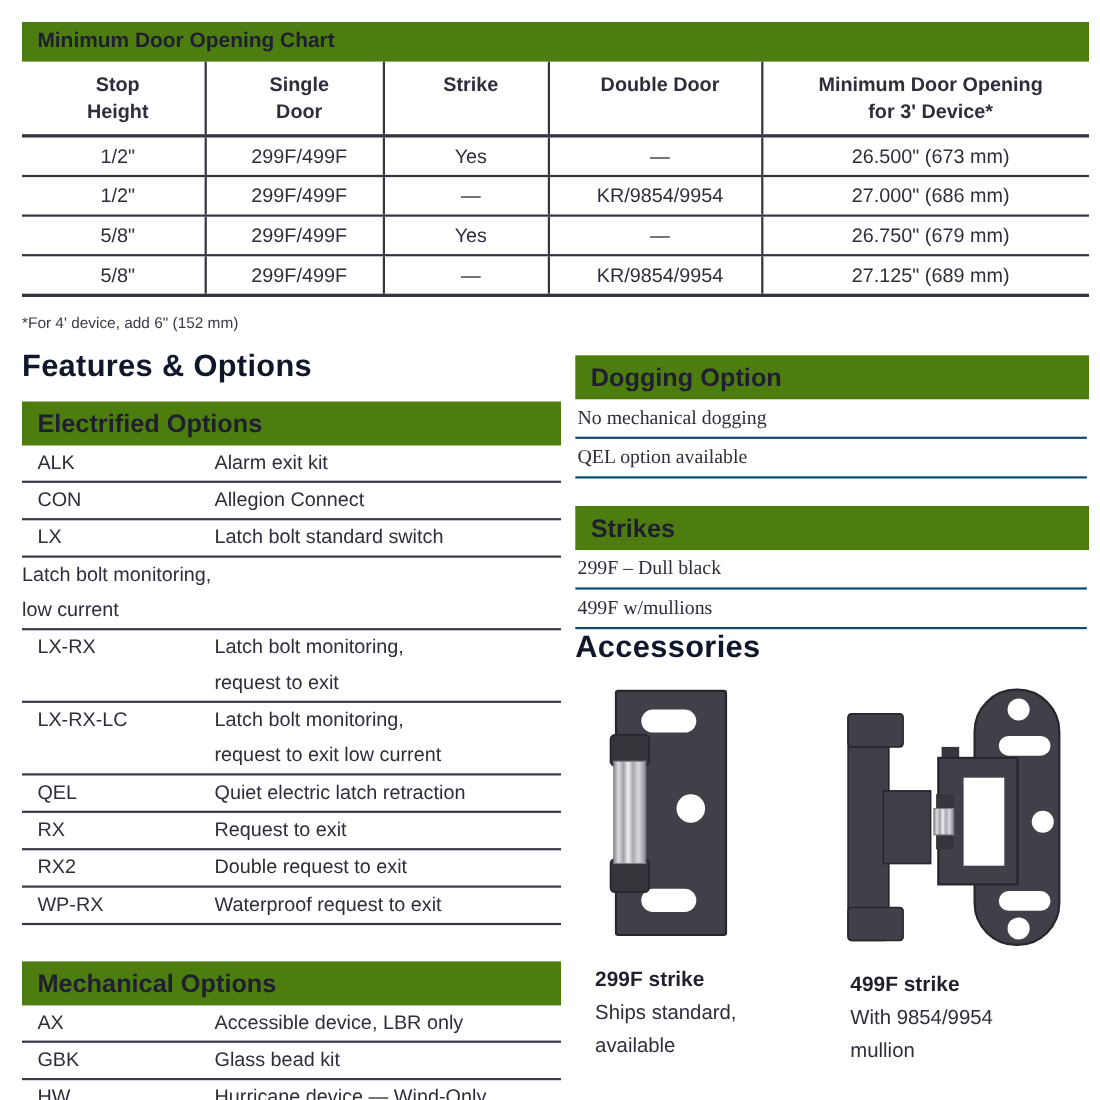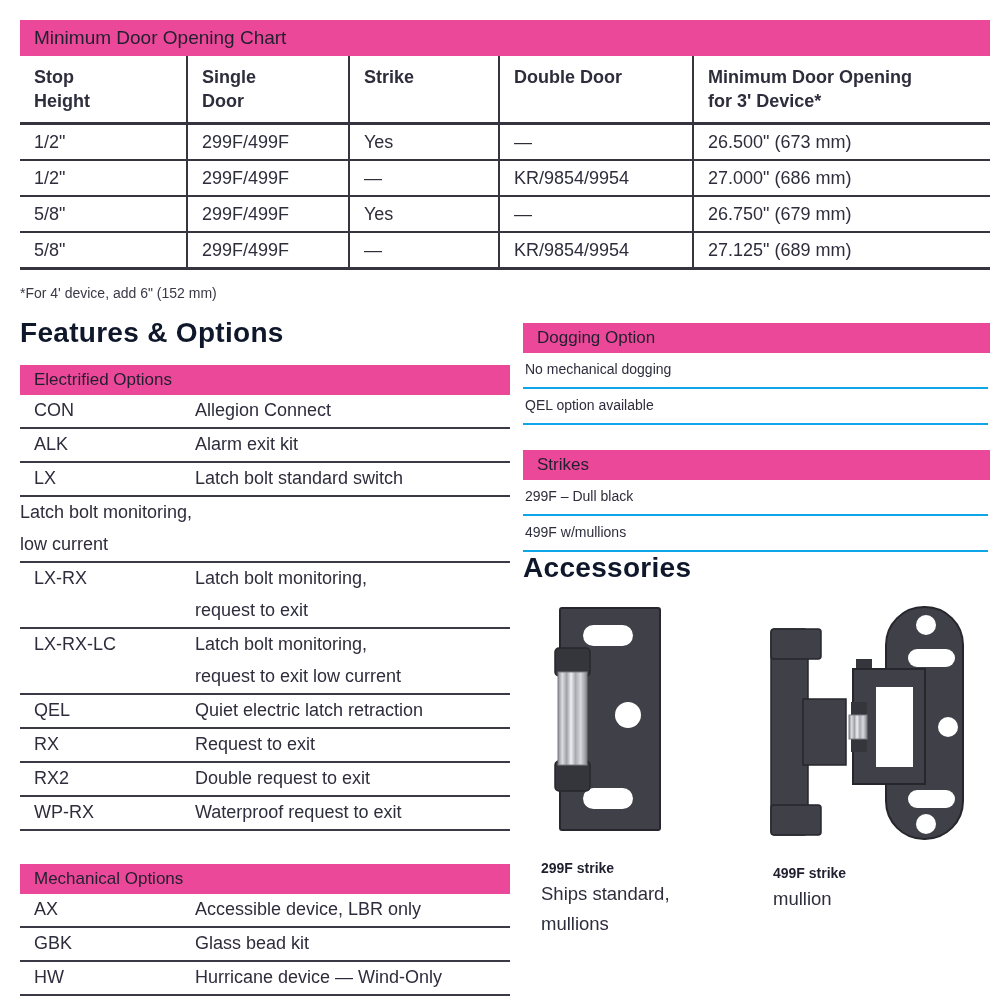--- a/index.html
+++ b/index.html
@@ -1,63 +1,63 @@
 <!DOCTYPE html>
 <html><head>
 <meta charset="utf-8">
 <style>
   * { margin:0; padding:0; box-sizing:border-box; }
   html,body { background:#ffffff; }
   body { font-family:"Liberation Sans", sans-serif; color:#2e2d3c; }
   .page { position:relative; width:1000px; height:1000px; background:#fff; overflow:hidden; padding:20px 10px 0 20px; }
 
   
-  .banner { background:#ec4899; color:#201f2f; font-weight:normal; display:flex; align-items:center; padding:0 14px; }
+  .banner { background:#4d7c0f; color:#201f2f; font-weight:bold; display:flex; align-items:center; padding:0 14px; }
   .title-banner { width:970px; height:36px; font-size:19px; }
-  .sec { height:30px; font-size:17px; }
+  .sec { height:40px; font-size:23px; }
 
   
   .chart { width:970px; }
   .t-row { display:grid; grid-template-columns:166px 162px 150px 194px 298px; border-bottom:2px solid #35343f; }
   .t-row:last-child { border-bottom:3px solid #35343f; }
   .t-header { border-bottom:3px solid #35343f; }
-  .t-row > div { padding:6px 6px 6px 14px; border-left:2px solid #35343f; font-size:18px; line-height:22px; }
+  .t-row > div { padding:6px 6px 6px 14px; border-left:2px solid #35343f; font-size:18px; line-height:22px;text-align:center; }
   .t-row > div:first-child { border-left:none; }
   .t-header > div { font-weight:bold; padding-top:9px; padding-bottom:9px; line-height:24px; }
 
   .footnote { font-size:14px; color:#3a3947; margin:15px 0 16px 0; }
 
   
   .cols { display:flex; }
   .col-left { width:490px; }
   .col-right { width:467px; margin-left:13px; }
 
   h1.big { font-size:28px; letter-spacing:0.3px; color:#0f172a; margin:0 0 16px 0; }
 
   .opt-list { width:490px; }
   .opt-row { display:flex; border-bottom:2px solid #3a3946; padding:5px 0 6px 0; }
   .opt-code { width:175px; padding-left:14px; font-size:18px; line-height:21px; }
   .opt-desc { flex:1; font-size:18px; line-height:21px; }
   .opt-desc div + div { margin-top:11px; }
 
   .plain-list { width:465px; }
-  .plain-row { border-bottom:2px solid #0ea5e9; padding:6px 0 7px 2px; font-size:14px; line-height:21px; }
+  .plain-row { border-bottom:2px solid #0c4a6e; padding:6px 0 7px 2px; font-size:18px; line-height:21px;font-family:Liberation Serif, serif; }
 
   .mech-banner { margin-top:33px; }
   .dog-banner { margin-top:6px; }
   .strikes-banner { margin-top:25px; }
   .acc-title { margin-top:27px; margin-bottom:2px; }
 
   .acc-row { display:flex; margin-top:18px; }
   .acc-item-1 { width:202px; margin-left:18px; }
   .acc-item-2 { width:247px; }
   .acc-img-1 { display:block; margin-left:6px; }
   .acc-img-2 { display:block; }
   .acc-text-2 { padding-left:30px; }
-  .acc-name { font-weight:bold; font-size:14px; color:#201f2f; margin-top:18px; }
+  .acc-name { font-weight:bold; font-size:19px; color:#201f2f; margin-top:18px; }
   .acc-desc { font-size:18.5px; line-height:30px; margin-top:3px; }
 </style>
 </head>
 <body>
 
 <div class="page">
 
   <section class="chart">
     <div class="banner title-banner">Minimum Door Opening Chart</div>
 
@@ -116,29 +116,29 @@
   <div class="footnote">*For 4' device, add 6" (152 mm)</div>
 
   <div class="cols">
 
     <div class="col-left">
       <h1 class="big">Features &amp; Options</h1>
 
       <div class="banner sec">Electrified Options</div>
       <div class="opt-list">
         <div class="opt-row">
+          <div class="opt-code">ALK</div>
+          <div class="opt-desc">
+              <div>Alarm exit kit</div>
+            </div>
+        </div>
+        <div class="opt-row">
           <div class="opt-code">CON</div>
           <div class="opt-desc">
               <div>Allegion Connect</div>
-            </div>
-        </div>
-        <div class="opt-row">
-          <div class="opt-code">ALK</div>
-          <div class="opt-desc">
-              <div>Alarm exit kit</div>
             </div>
         </div>
         <div class="opt-row">
           <div class="opt-code">LX</div>
           <div class="opt-desc">
               <div>Latch bolt standard switch</div>
             </div>
         </div>
         <div class="opt-row">
           <div class="opt-desc">
@@ -243,21 +243,21 @@
             <rect x="36" y="23" width="50" height="21" rx="10.5" fill="#ffffff"></rect>
             <rect x="36" y="186" width="50" height="21" rx="10.5" fill="#ffffff"></rect>
             <circle cx="81" cy="113" r="13" fill="#ffffff"></circle>
             <rect x="8" y="46" width="35" height="28" rx="4" fill="#35353c" stroke="#26262c" stroke-width="1.5"></rect>
             <rect x="8" y="159" width="35" height="30" rx="4" fill="#35353c" stroke="#26262c" stroke-width="1.5"></rect>
             <rect x="11" y="70" width="29" height="93" fill="url(#silv)" stroke="#7d7d85" stroke-width="1"></rect>
           </svg>
           <div class="acc-name">299F strike</div>
           <div class="acc-desc">
             <div>Ships standard,</div>
-            <div>mullions</div>
+            <div>available</div>
           </div>
         </div>
 
         <div class="acc-item-2">
           <svg class="acc-img-2" width="245" height="245" viewBox="0 0 245 245" xmlns="http://www.w3.org/2000/svg">
             <g fill="#404049" stroke="#26262c" stroke-width="1.5">
               <rect x="28" y="27" width="37" height="206" rx="4"></rect>
               <rect x="28" y="27" width="50" height="30" rx="3"></rect>
               <rect x="28" y="203" width="50" height="30" rx="3"></rect>
               <rect x="60" y="97" width="43" height="66"></rect>
@@ -271,20 +271,21 @@
             <rect x="113" y="57" width="16" height="12" fill="#35353c"></rect>
             <rect x="110" y="67" width="72" height="115" fill="#404049" stroke="#26262c" stroke-width="2"></rect>
             <rect x="133" y="85" width="37" height="80" fill="#ffffff"></rect>
             <rect x="108" y="100" width="16" height="13" fill="#35353c"></rect>
             <rect x="108" y="137" width="16" height="13" fill="#35353c"></rect>
             <rect x="106" y="113" width="18" height="24" fill="url(#silv)" stroke="#7d7d85" stroke-width="1"></rect>
           </svg>
           <div class="acc-text-2">
             <div class="acc-name">499F strike</div>
             <div class="acc-desc">
+              <div>With 9854/9954</div>
               <div>mullion</div>
             </div>
           </div>
         </div>
       </div>
     </div>
   </div>
 </div>
 
 </body></html>

